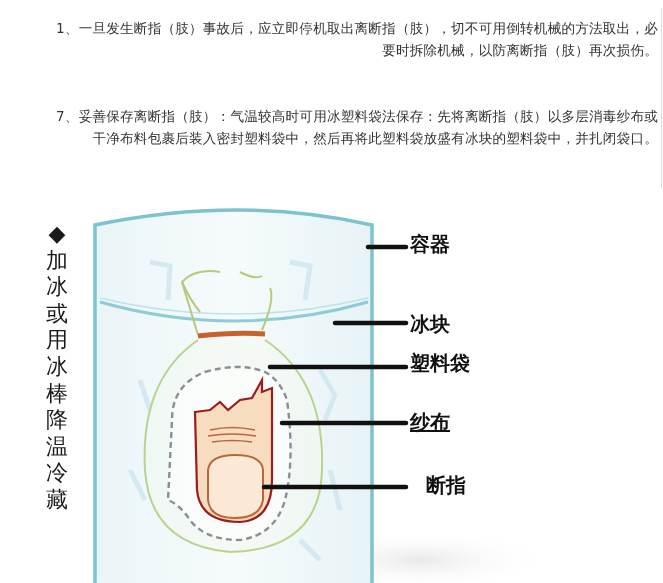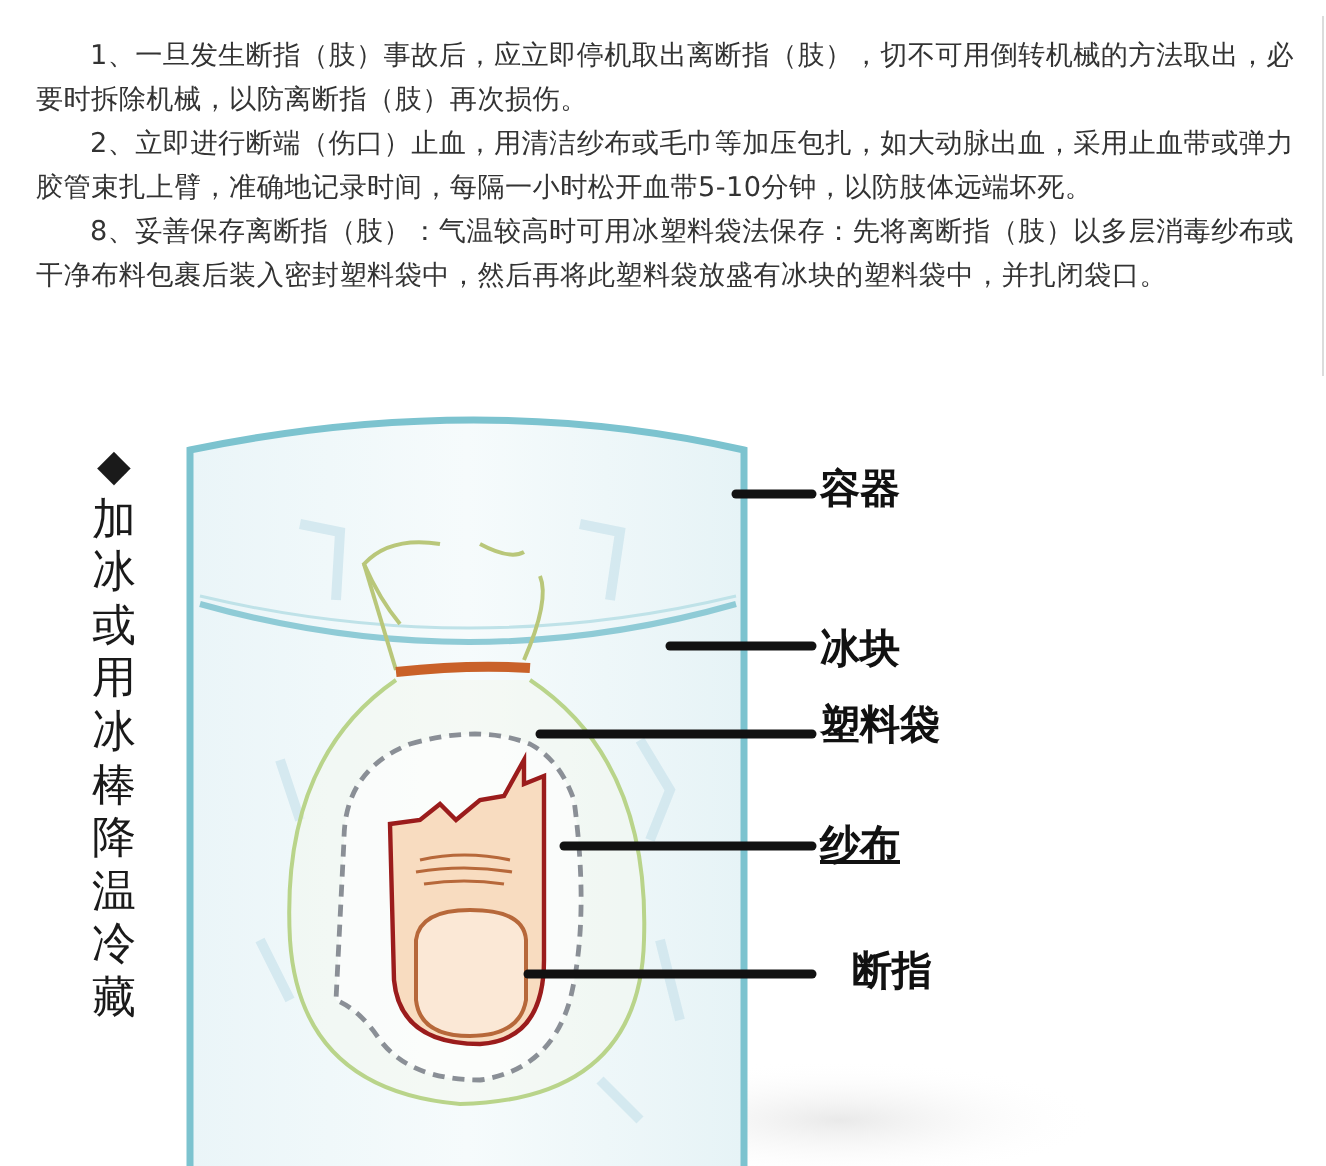--- a/index.html
+++ b/index.html
@@ -1,18 +1,18 @@
 <!DOCTYPE html>
 <html><head>
 <meta charset="utf-8">
 <style>
   html, body { margin: 0; padding: 0; background: #ffffff; }
   body { width: 663px; height: 583px; position: relative; overflow: hidden;
          font-family: "DejaVu Sans", "Liberation Sans", sans-serif; }
-  .article { position: absolute; left: 0; top: 0; width: 663px; height: 190px; }
+  .article { position: absolute; left: 0; top: 0; width: 663px; height: 190px; text-align: right; }
   .right-rule { position: absolute; left: 661px; top: 8px; width: 1px; height: 180px; background: #dcdcdc; }
   .para { position: absolute; left: 18px; width: 640px; font-size: 13.6px; line-height: 22px;
           color: #333333; text-indent: 27px; letter-spacing: 0.2px; margin: 0; }
   .p1 { top: 17px; }
   .p2 { top: 61px; }
   .p3 { top: 105px; }
   .figure { position: absolute; left: 0; top: 185px; width: 663px; height: 398px; }
   .figure svg { position: absolute; left: 0; top: 0; }
   .vlabel { position: absolute; left: 44px; top: 221px; width: 26px; font-size: 22px;
             line-height: 26.6px; color: #1a1a1a; text-align: center; }
@@ -22,22 +22,21 @@
   .c2 { left: 410px; top: 313px; }
   .c3 { left: 410px; top: 350px; font-family: Liberation Serif, serif; }
   .c4 { left: 410px; top: 410px; }
   .c5 { left: 410px; top: 471px; }
 </style>
 </head>
 <body>
 
 <div class="article">
   <p class="para p1">1、一旦发生断指（肢）事故后，应立即停机取出离断指（肢），切不可用倒转机械的方法取出，必要时拆除机械，以防离断指（肢）再次损伤。</p>
-  <p class="para p2">2、立即进行断端（伤口）止血，用清洁纱布或毛巾等加压包扎，如大动脉出血，采用止血带或弹力胶管束扎上臂，准确地记录时间，每隔一小时松开血带5-10分钟，以防肢体远端坏死。</p>
-  <p class="para p3">8、妥善保存离断指（肢）：气温较高时可用冰塑料袋法保存：先将离断指（肢）以多层消毒纱布或干净布料包裹后装入密封塑料袋中，然后再将此塑料袋放盛有冰块的塑料袋中，并扎闭袋口。</p>
+  <p class="para p3">7、妥善保存离断指（肢）：气温较高时可用冰塑料袋法保存：先将离断指（肢）以多层消毒纱布或干净布料包裹后装入密封塑料袋中，然后再将此塑料袋放盛有冰块的塑料袋中，并扎闭袋口。</p>
   <div class="right-rule"></div>
 </div>
 
 <div class="figure">
   <svg width="663" height="398" viewBox="0 185 663 398">
     <defs>
       <linearGradient id="glass" x1="0" x2="1" y1="0" y2="0">
         <stop offset="0" stop-color="#eaf5f8"></stop>
         <stop offset="0.5" stop-color="#f6fbfc"></stop>
         <stop offset="1" stop-color="#e6f3f6"></stop>

